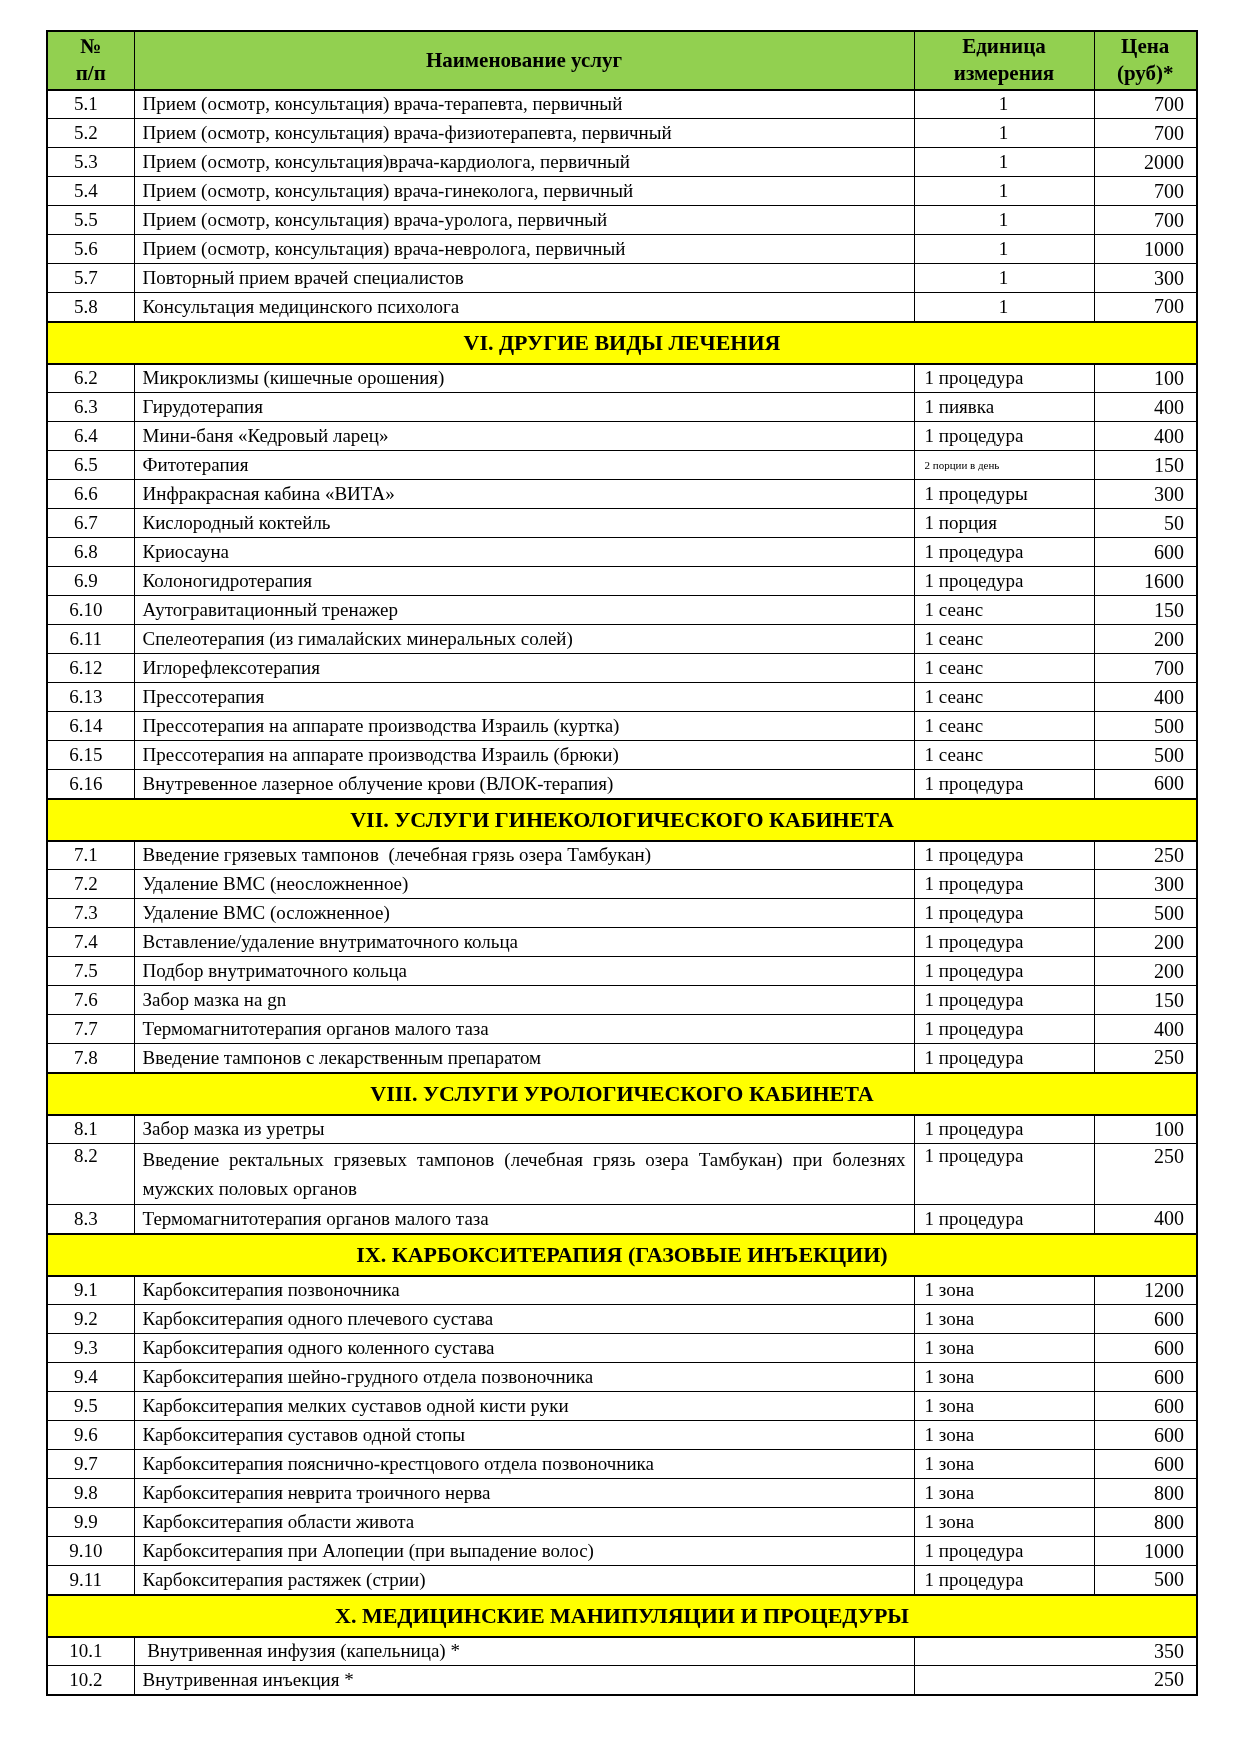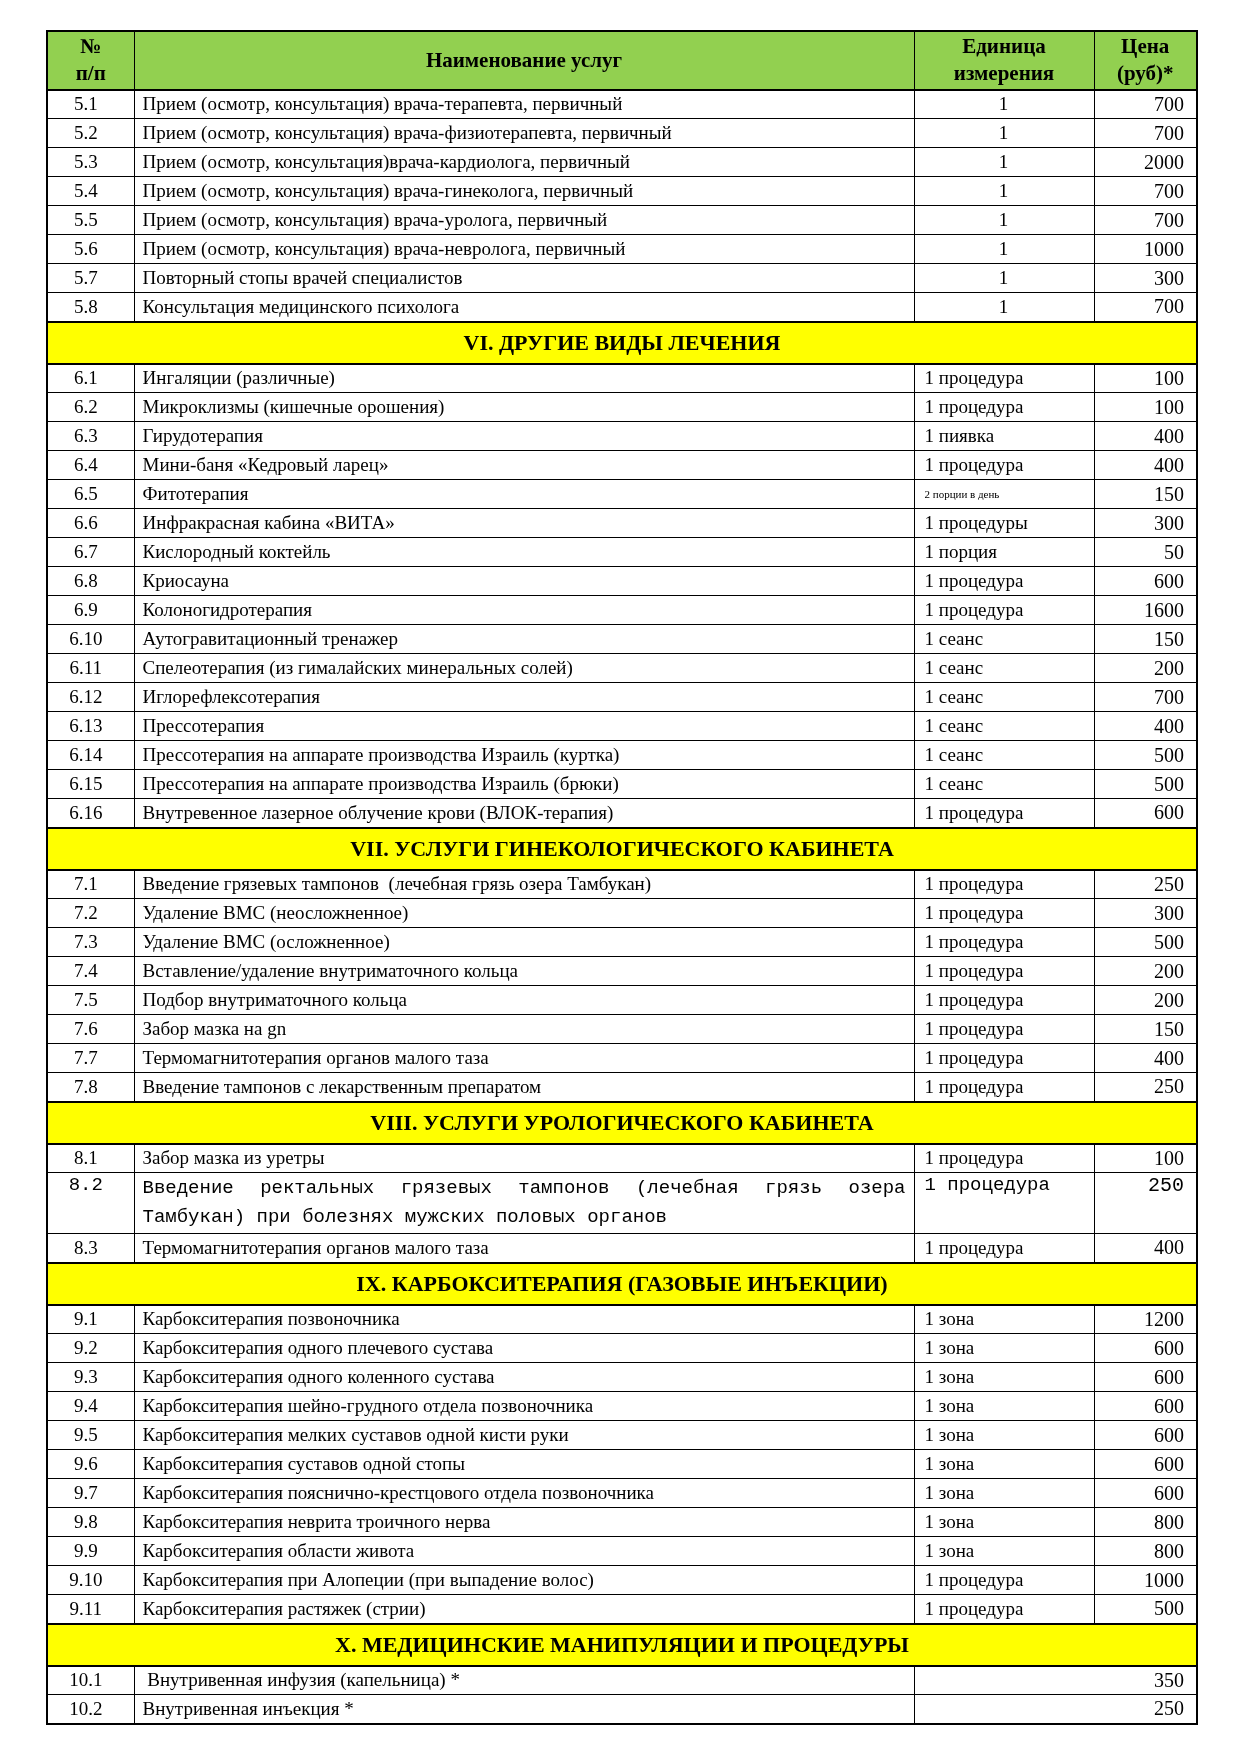--- a/index.html
+++ b/index.html
@@ -44,21 +44,21 @@
     font-size: 21px;
     line-height: 1.3;
     text-align: center;
     vertical-align: middle;
     white-space: pre-line;
     border-bottom: 2px solid var(--border-color, #000000);
   }
 
   tr.service-row { height: 29px; }
   tr.service-row.tall { height: 58px; }
-  tr.service-row.tall td { vertical-align: top; padding-top: 1px; font-family: Liberation Mono, monospace; }
+  tr.service-row.tall td { vertical-align: top; padding-top: 1px; }
 
   td.num-cell {
     text-align: center;
     padding-right: 11px;
     font-size: 19px;
     vertical-align: middle;
   }
   td.name-cell {
     text-align: left;
     padding-left: 8px;
@@ -154,38 +154,32 @@
           <td class="price-cell">700</td>
         </tr>
         <tr class="service-row">
           <td class="num-cell">5.6</td>
           <td class="name-cell">Прием (осмотр, консультация) врача-невролога, первичный</td>
           <td class="unit-cell center">1</td>
           <td class="price-cell">1000</td>
         </tr>
         <tr class="service-row">
           <td class="num-cell">5.7</td>
-          <td class="name-cell">Повторный стопы врачей специалистов</td>
+          <td class="name-cell">Повторный прием врачей специалистов</td>
           <td class="unit-cell center">1</td>
           <td class="price-cell">300</td>
         </tr>
         <tr class="service-row">
           <td class="num-cell">5.8</td>
           <td class="name-cell">Консультация медицинского психолога</td>
           <td class="unit-cell center">1</td>
           <td class="price-cell">700</td>
         </tr>
         <tr class="section-row">
           <td class="section-title" colspan="4">VI. ДРУГИЕ ВИДЫ ЛЕЧЕНИЯ</td>
-        </tr>
-        <tr class="service-row">
-          <td class="num-cell">6.1</td>
-          <td class="name-cell">Ингаляции (различные)</td>
-          <td class="unit-cell">1 процедура</td>
-          <td class="price-cell">100</td>
         </tr>
         <tr class="service-row">
           <td class="num-cell">6.2</td>
           <td class="name-cell">Микроклизмы (кишечные орошения)</td>
           <td class="unit-cell">1 процедура</td>
           <td class="price-cell">100</td>
         </tr>
         <tr class="service-row">
           <td class="num-cell">6.3</td>
           <td class="name-cell">Гирудотерапия</td>

